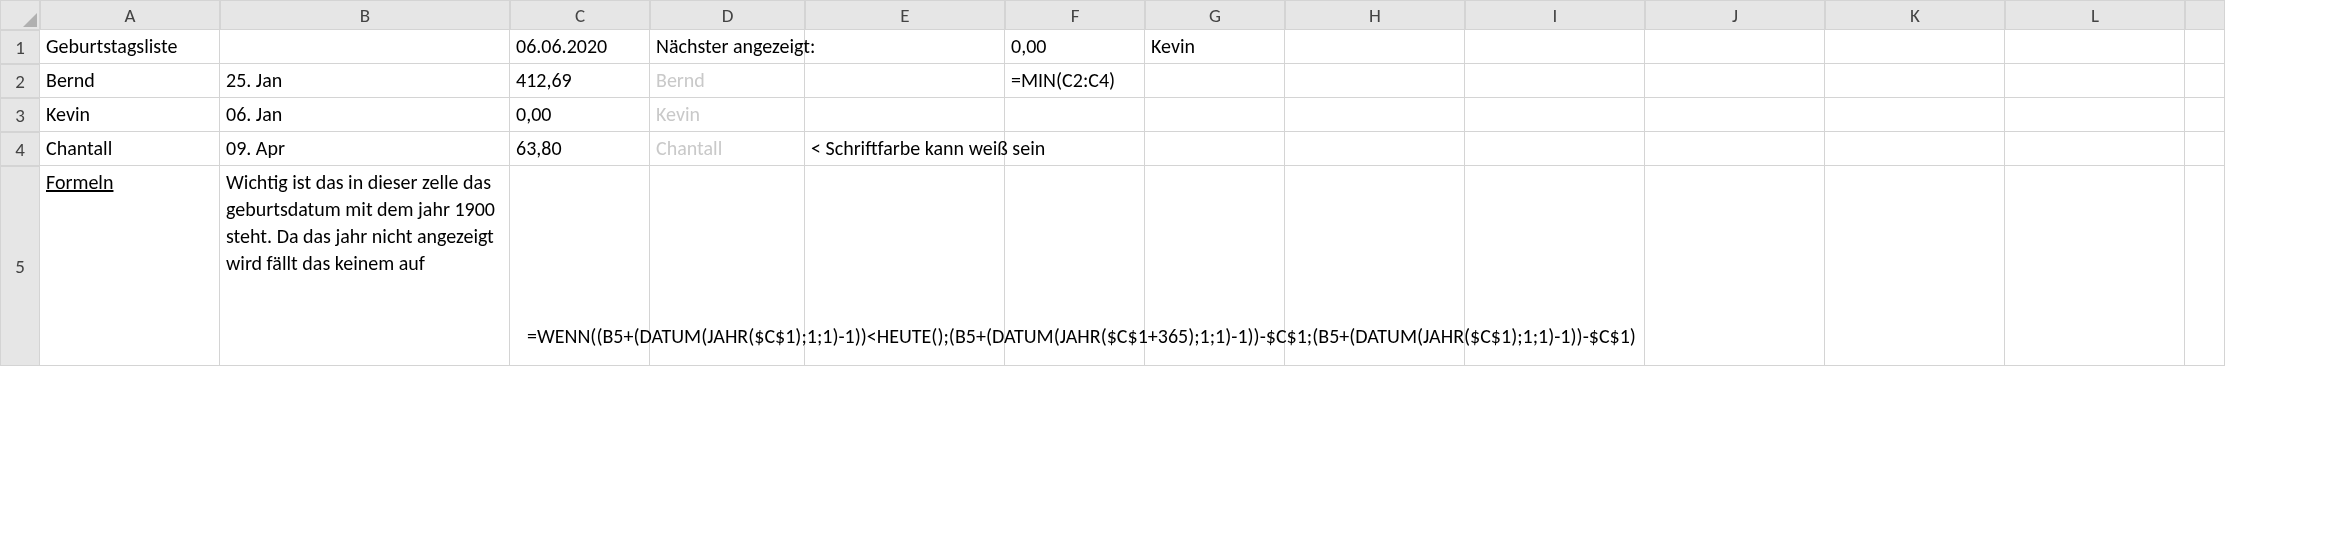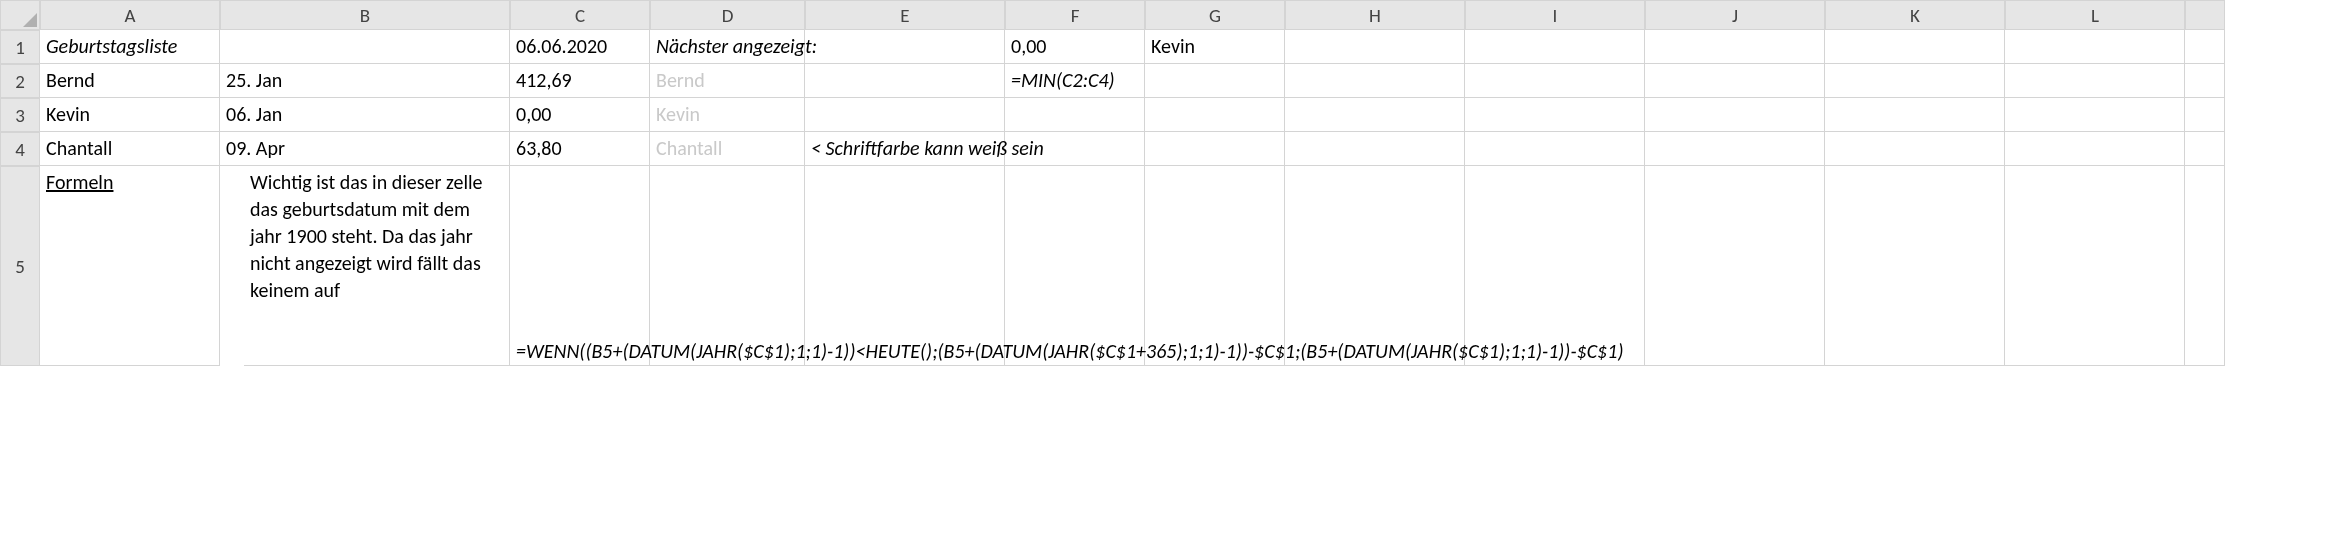--- a/index.html
+++ b/index.html
@@ -49,21 +49,21 @@
     line-height: 1.35;
     overflow: visible;
     white-space: nowrap;
     position: relative;
     min-height: 34px;
   }
   .cell.left  { text-align: left; }
   .cell.right { }
   .cell.faint { color: #c9c9c9; }
   .row5 { min-height: 200px; }
-  .overflow { position: relative; z-index: 2; font-style: italic; }
+  .overflow { position: relative; z-index: 2; }
   .overflow > span { position: absolute; left:6px; white-space: nowrap; }
   .bottomtext { display:flex; align-items:flex-end; }
 </style>
 </head>
 <body>
 
 <div class="sheet">
 
   <div class="corner">
     <svg width="14" height="14">
@@ -147,23 +147,23 @@
   <div class="cell left"></div>
   <div class="cell left"></div>
   <div class="cell left"></div>
   <div class="cell left"></div>
   <div class="cell left"></div>
   <div class="cell left"></div>
   <div class="cell left"></div>
 
   <div class="rowhdr row5">5</div>
   <div class="cell left row5" style="align-items:center;text-decoration:underline;">Formeln</div>
-  <div class="cell left row5" style="white-space:normal;margin-left:24px;">Wichtig ist das in dieser zelle das geburtsdatum mit dem jahr 1900 steht. Da das jahr nicht angezeigt wird fällt das keinem auf</div>
+  <div class="cell left row5" style="white-space:normal;">Wichtig ist das in dieser zelle das geburtsdatum mit dem jahr 1900 steht. Da das jahr nicht angezeigt wird fällt das keinem auf</div>
   <div class="cell left row5 long overflow bottomtext">
-      <span style="bottom:0; top:auto;">=WENN((B5+(DATUM(JAHR($C$1);1;1)-1))&lt;HEUTE();(B5+(DATUM(JAHR($C$1+365);1;1)-1))-$C$1;(B5+(DATUM(JAHR($C$1);1;1)-1))-$C$1)</span>
+      <span style="bottom:15px; top:auto;margin-left:11px;">=WENN((B5+(DATUM(JAHR($C$1);1;1)-1))&lt;HEUTE();(B5+(DATUM(JAHR($C$1+365);1;1)-1))-$C$1;(B5+(DATUM(JAHR($C$1);1;1)-1))-$C$1)</span>
     </div>
   <div class="cell left row5"></div>
   <div class="cell left row5"></div>
   <div class="cell left row5"></div>
   <div class="cell left row5"></div>
   <div class="cell left row5"></div>
   <div class="cell left row5"></div>
   <div class="cell left row5"></div>
   <div class="cell left row5"></div>
   <div class="cell left row5"></div>

